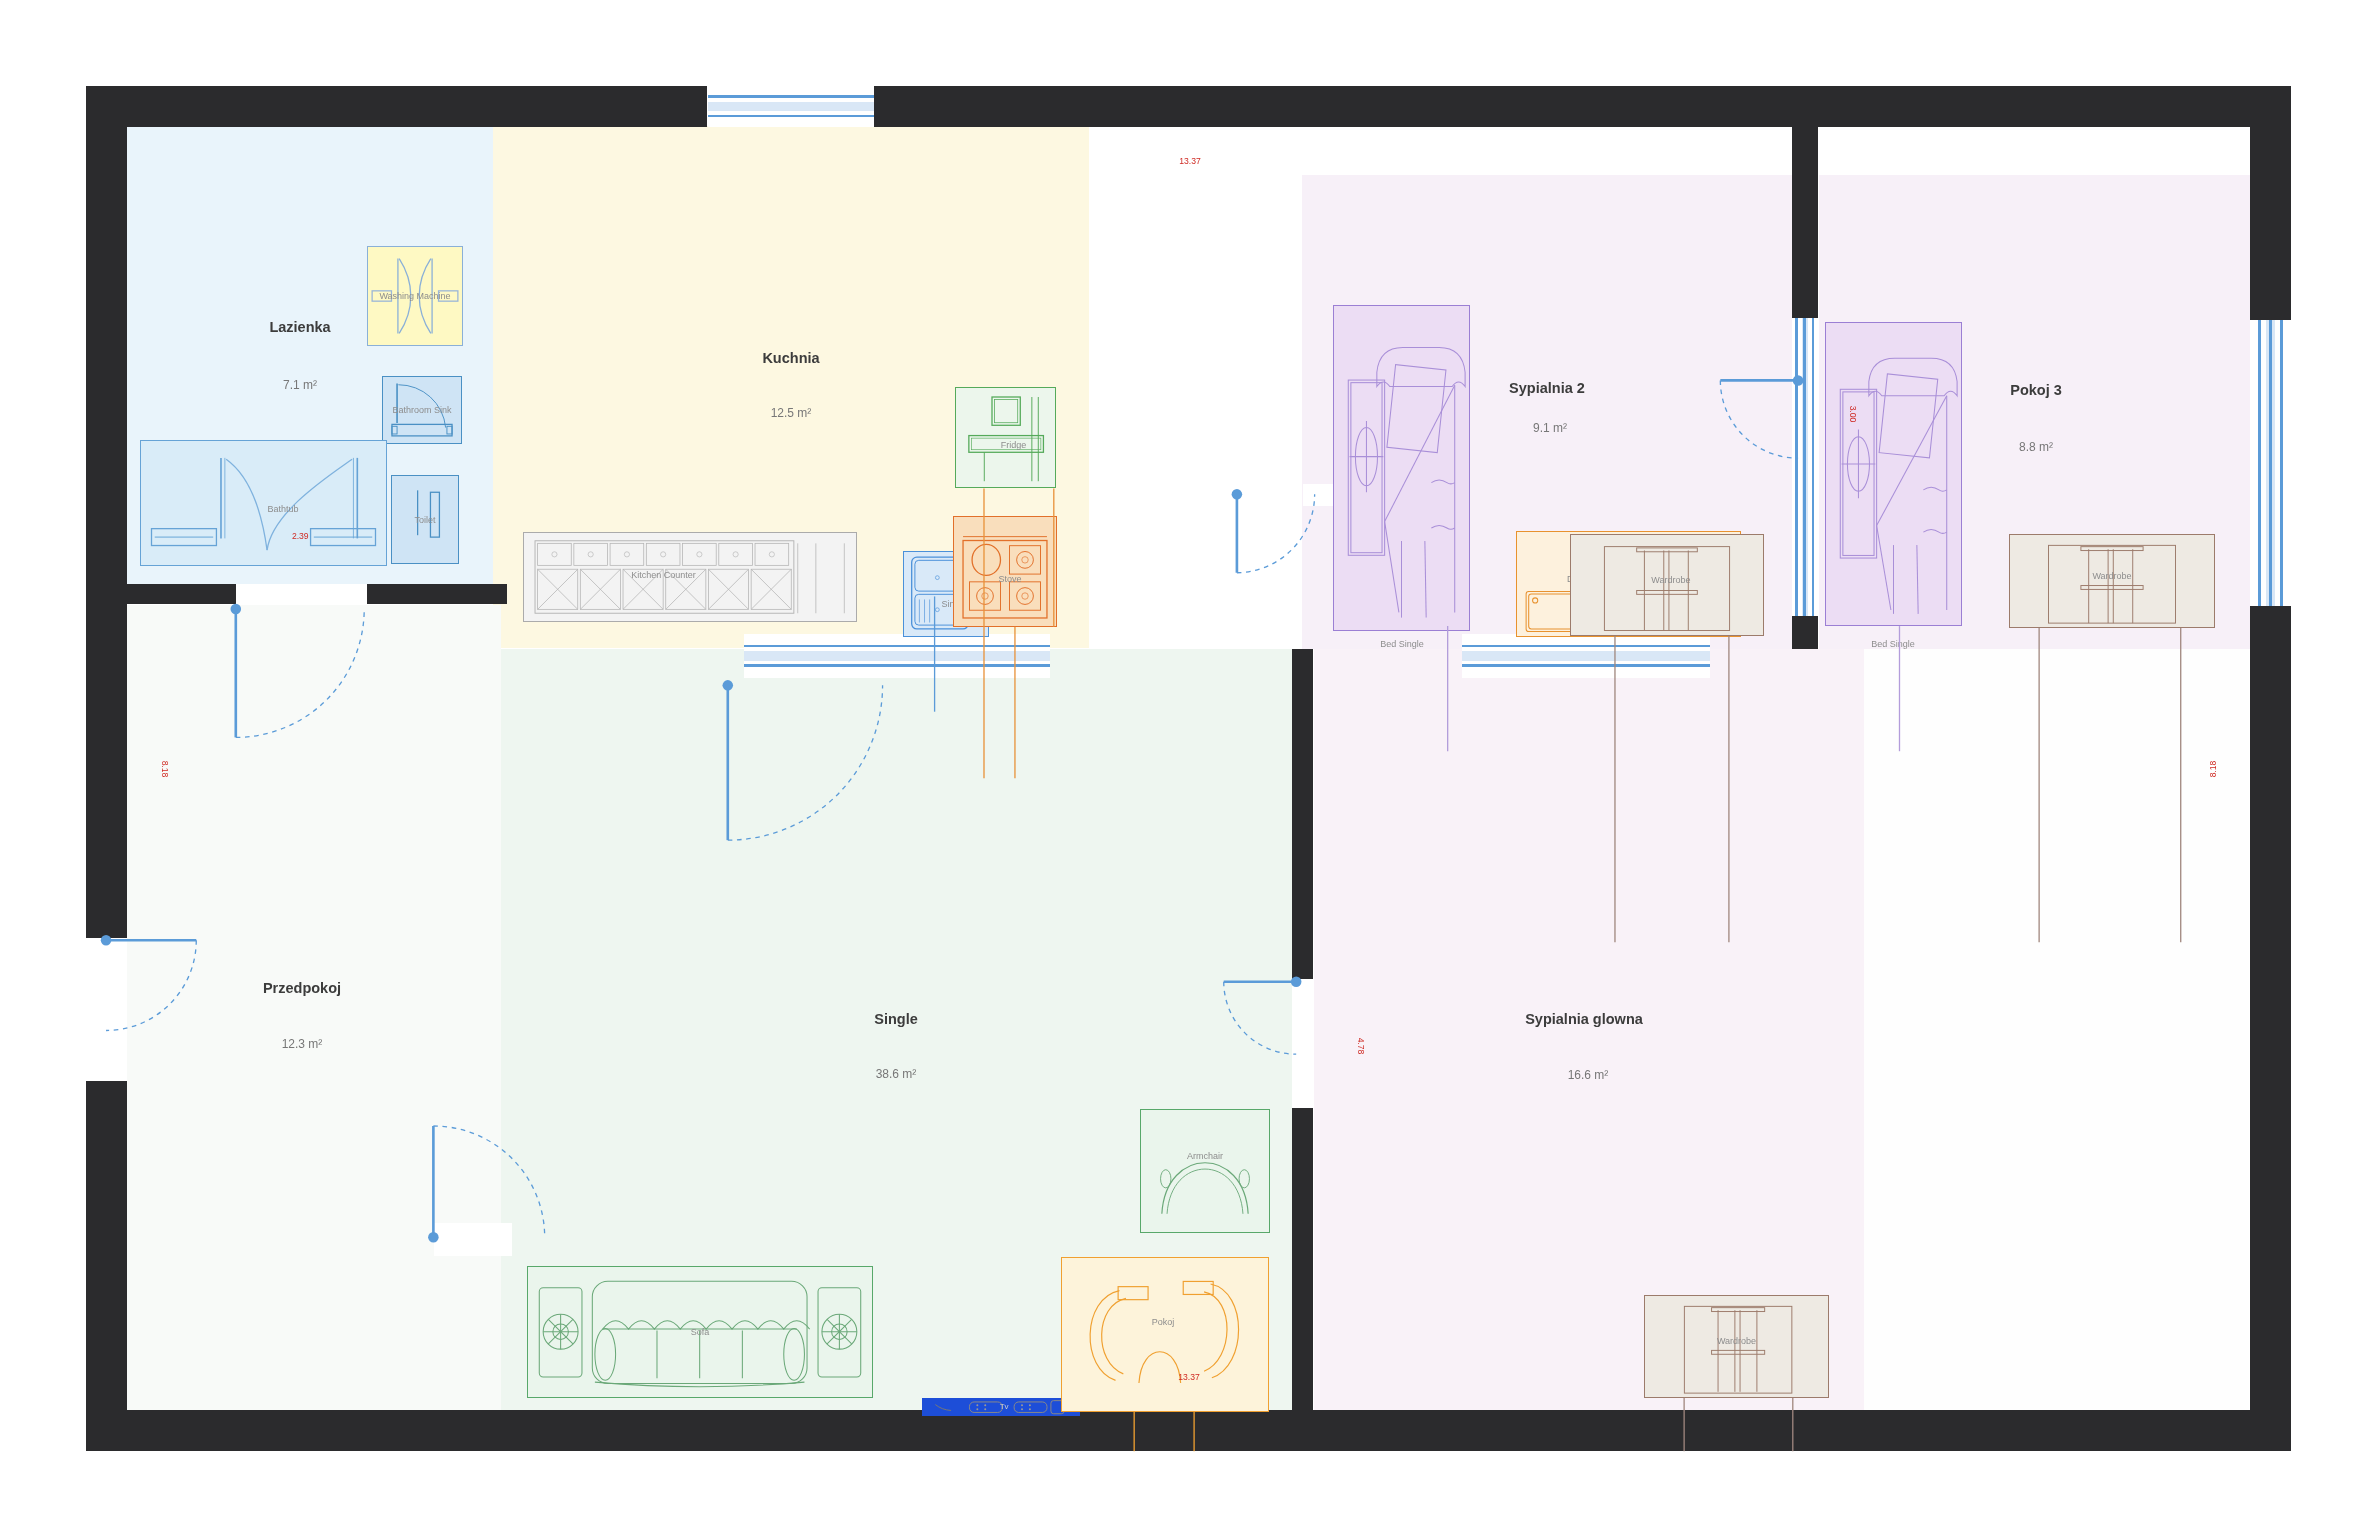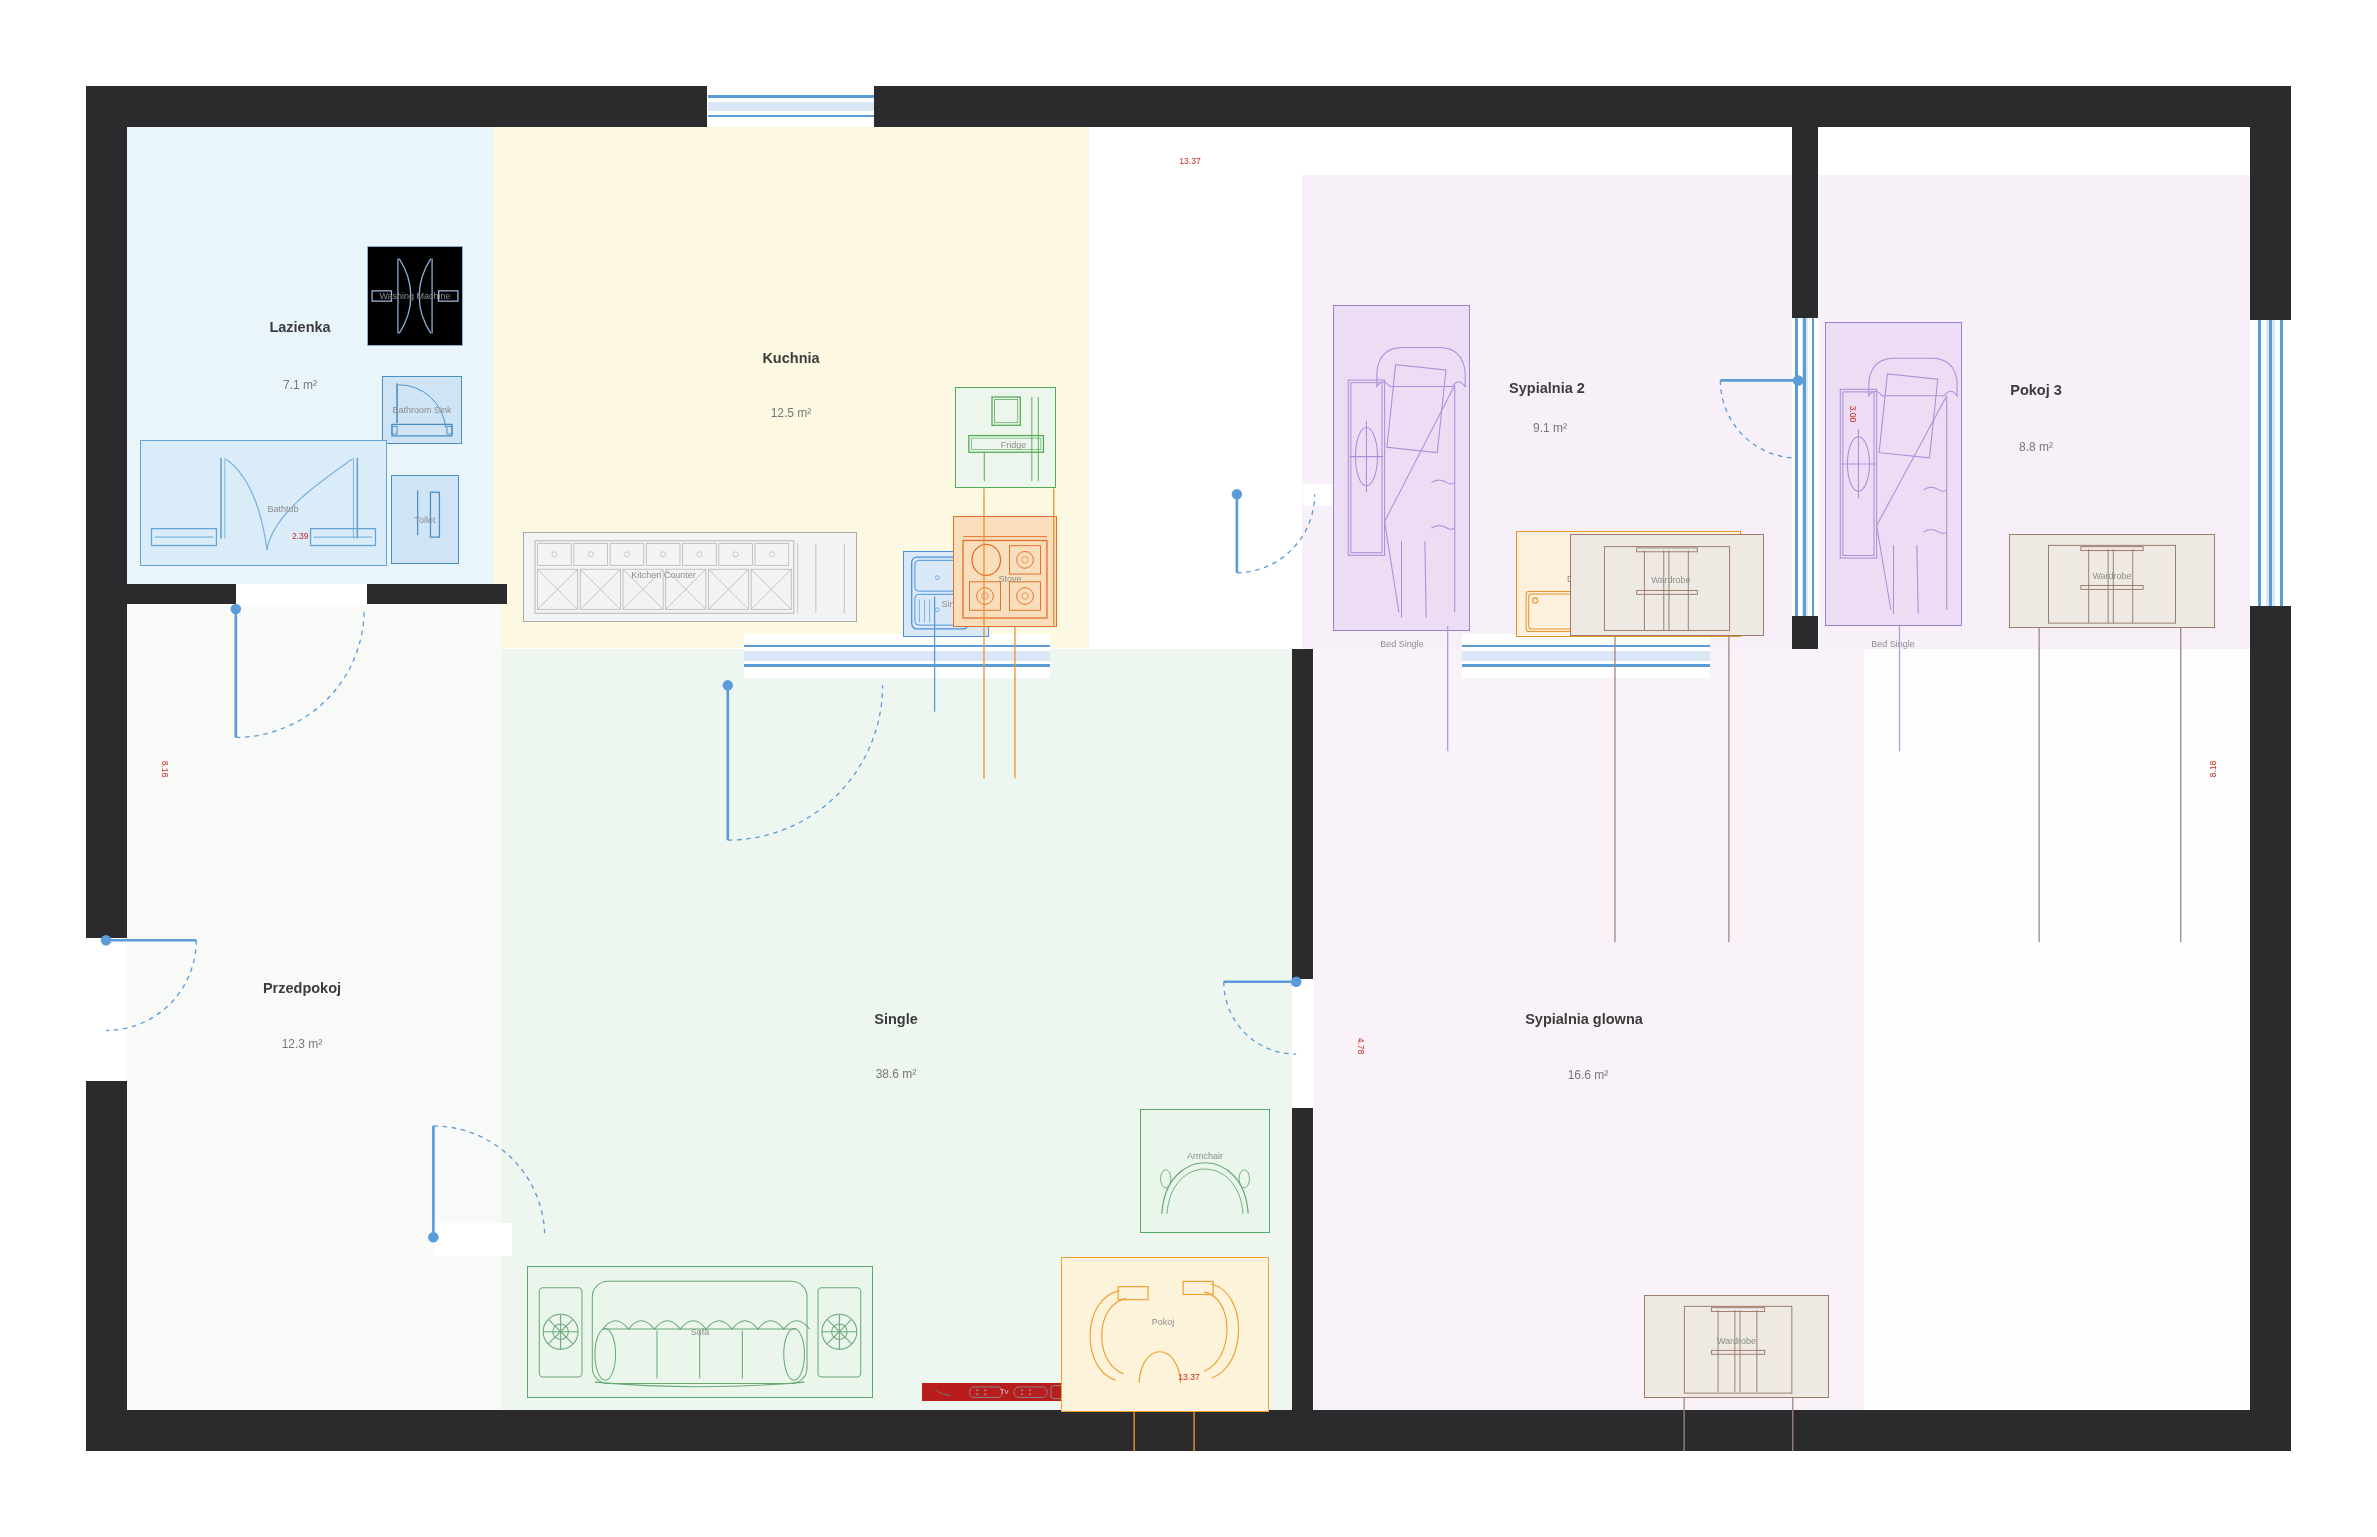--- a/index.html
+++ b/index.html
@@ -22,31 +22,31 @@
   .area{font-size:12px;color:#777777;}
   .flabel{font-size:9px;color:#8d8d8d;}
   .dim{font-size:8.6px;color:#cf2b24;}
   .r90{transform:translate(-50%,-50%) rotate(90deg);}
   .rm90{transform:translate(-50%,-50%) rotate(-90deg);}
   
   .fbox{position:absolute;box-sizing:border-box;border:1.3px solid #999;}
   .fbox svg{position:absolute;left:0;top:0;width:100%;height:100%;}
   .f-blue  {background:#d9ecf8;border-color:#66a3d6;}
   .f-blue2 {background:#cfe4f5;border-color:#4a90c4;}
-  .f-wash  {background:#000000;border-color:#8ab0d8;}
+  .f-wash  {background:#fef9c3;border-color:#8ab0d8;}
   .f-gray  {background:#f3f3f3;border-color:#ababab;}
   .f-green {background:#ecf6ec;border-color:#55aa5a;}
   .f-sofa  {background:#eaf5ec;border-color:#58a86a;}
   .f-orange{background:#f9debc;border-color:#e2702a;}
   .f-ksink {background:#d9e9f8;border-color:#4a90d9;}
   .f-table {background:#fdf3da;border-color:#f0a030;}
   .f-desk  {background:#fdf1dd;border-color:#e8922e;}
   .f-ward  {background:#eeeae3;border-color:#9c7b6b;}
   .f-bed   {background:#ecddf4;border-color:#9b7fd4;}
-  .f-tv    {background:#b91c1c;border:none;}
+  .f-tv    {background:#1d4ed8;border:none;margin-top:15px;}
   .f-tv .flabel{color:#cfcfcf;font-size:8px;}
   .overlay{position:absolute;left:0;top:0;width:2377px;height:1538px;pointer-events:none;}
 </style>
 </head>
 <body>
 
 <div id="plan">
 
   <div class="fill" style="left:127px;top:126px;width:366px;height:458px;background:#e9f4fb;"></div>
   <div class="fill" style="left:493px;top:126px;width:596px;height:522px;background:#fdf8e1;"></div>

